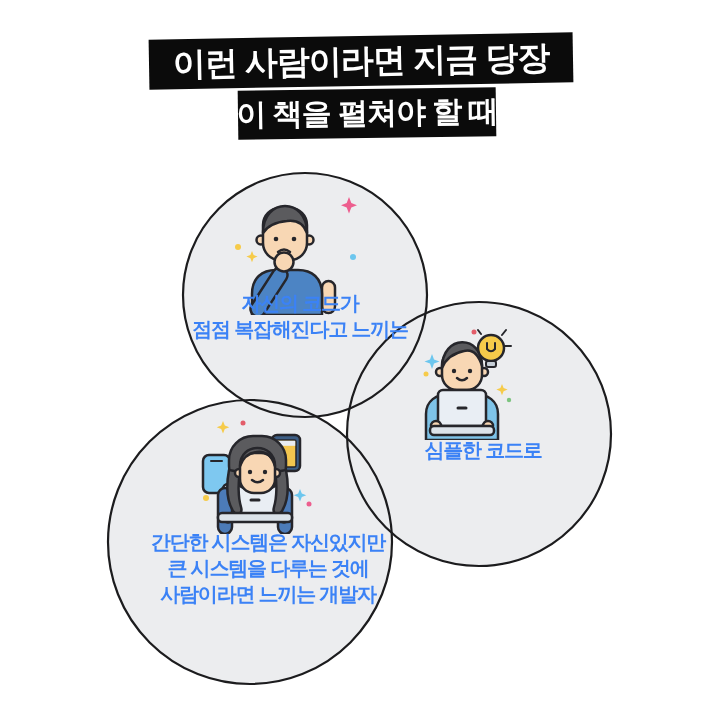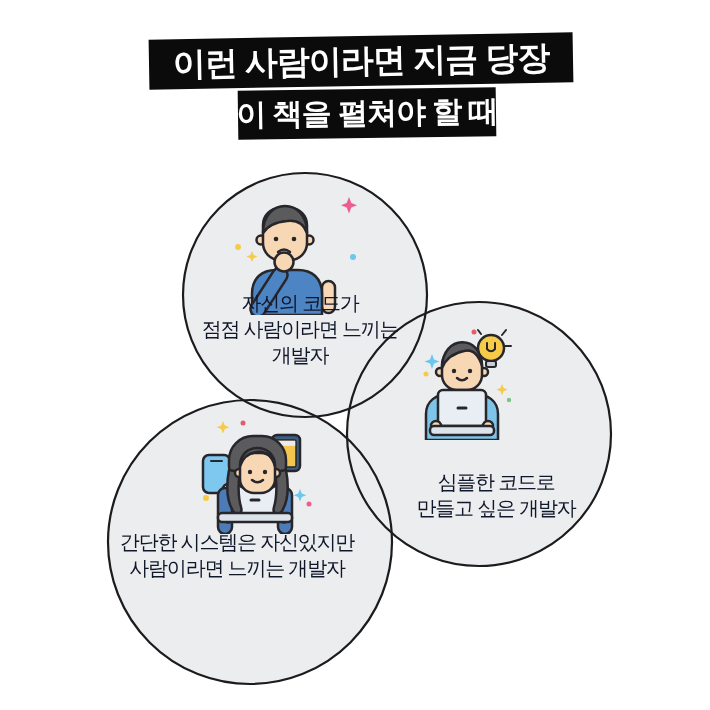--- a/index.html
+++ b/index.html
@@ -10,27 +10,27 @@
   
   .banner{
     position:absolute;background:#0b0b0b;display:flex;align-items:center;justify-content:center;
     white-space:nowrap;color:#ffffff;font-weight:900;letter-spacing:-1px;
   }
   .banner-1{left:149px;top:36px;width:424px;height:50px;font-size:33px;transform:rotate(-1deg);}
   .banner-2{left:238px;top:89px;width:258px;height:49px;font-size:30px;transform:rotate(-0.8deg);}
   
   .bubbles-svg{position:absolute;left:0;top:0;}
   .bubble-text{
-    position:absolute;text-align:center;color:#0f172a;font-weight:400;
+    position:absolute;text-align:center;color:#3b82f6;font-weight:700;
     font-size:20px;line-height:26px;letter-spacing:-1.2px;
   }
   .bubble-text span{display:block;white-space:nowrap;}
   .text-top{left:175px;top:290px;width:250px;}
-  .text-right{left:376px;top:437px;width:240px;margin-top:32px;}
-  .text-bottom-left{left:109px;top:529px;width:256px;}
+  .text-right{left:363px;top:437px;width:240px;}
+  .text-bottom-left{left:140px;top:529px;width:256px;}
   .icon-svg{position:absolute;}
   .icon-1{left:225px;top:195px;}
   .icon-2{left:412px;top:322px;}
   .icon-3{left:190px;top:420px;}
 </style>
 </head>
 <body>
 
 <div class="canvas">
 
@@ -137,25 +137,24 @@
     <circle cx="60" cy="52" r="2.2" fill="#26262b"></circle>
     <circle cx="75" cy="52" r="2.2" fill="#26262b"></circle>
     <path d="M62,60 Q67.5,64.5 73,60" fill="none" stroke="#26262b" stroke-width="2.5" stroke-linecap="round"></path>
     <circle cx="38" cy="98" r="4.5" fill="#f8d7b4" stroke="#26262b" stroke-width="2.5"></circle>
     <circle cx="94" cy="98" r="4.5" fill="#f8d7b4" stroke="#26262b" stroke-width="2.5"></circle>
     <rect x="28" y="93" width="74" height="9" rx="4" fill="#dce3ea" stroke="#26262b" stroke-width="2.5"></rect>
   </svg>
 
   <div class="bubble-text text-top">
     <span>자신의 코드가</span>
-    <span>점점 사람이라면 느끼는</span>
-    <span>개발자</span>
+    <span>점점 복잡해진다고 느끼는</span>
   </div>
   <div class="bubble-text text-right">
     <span>심플한 코드로</span>
-    <span>만들고 싶은 개발자</span>
   </div>
   <div class="bubble-text text-bottom-left">
     <span>간단한 시스템은 자신있지만</span>
+    <span>큰 시스템을 다루는 것에</span>
     <span>사람이라면 느끼는 개발자</span>
   </div>
 
 </div>
 
 </body></html>

